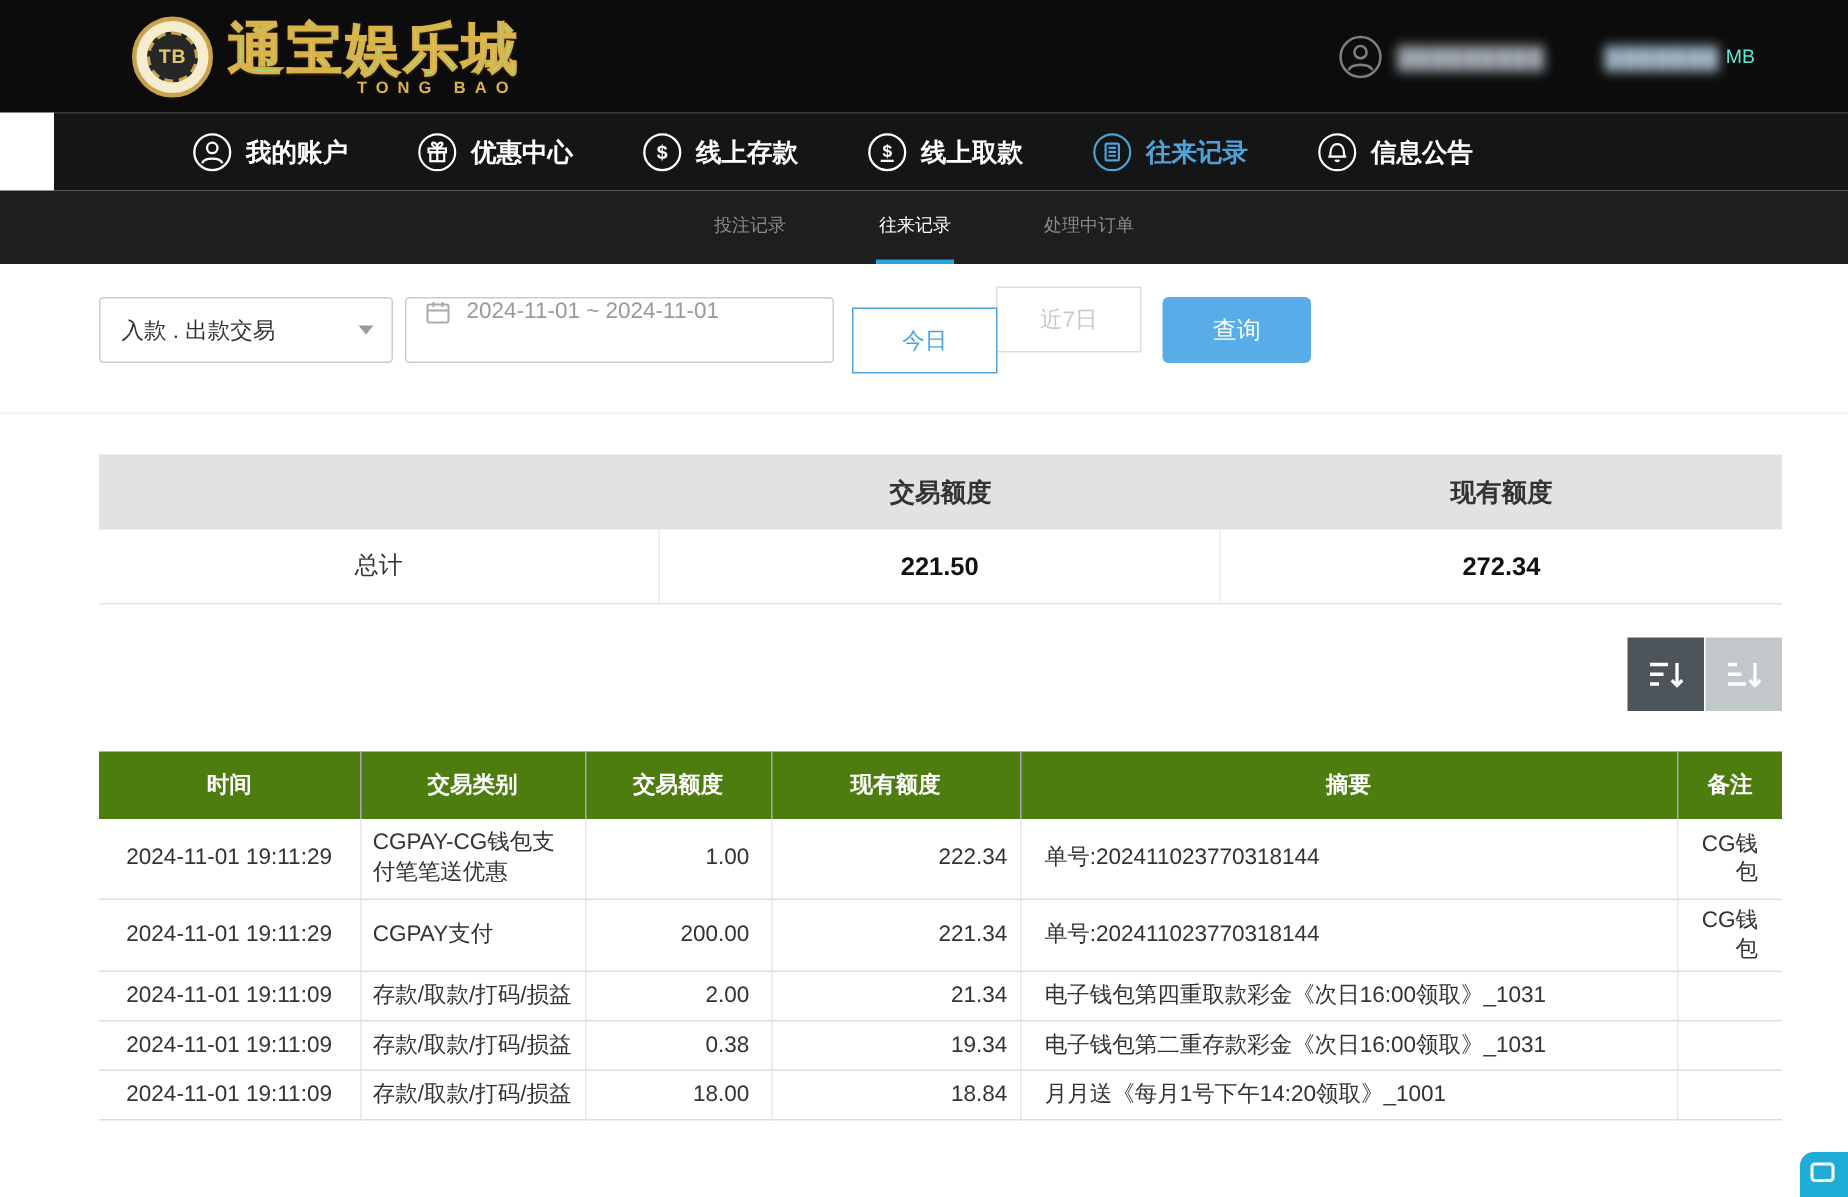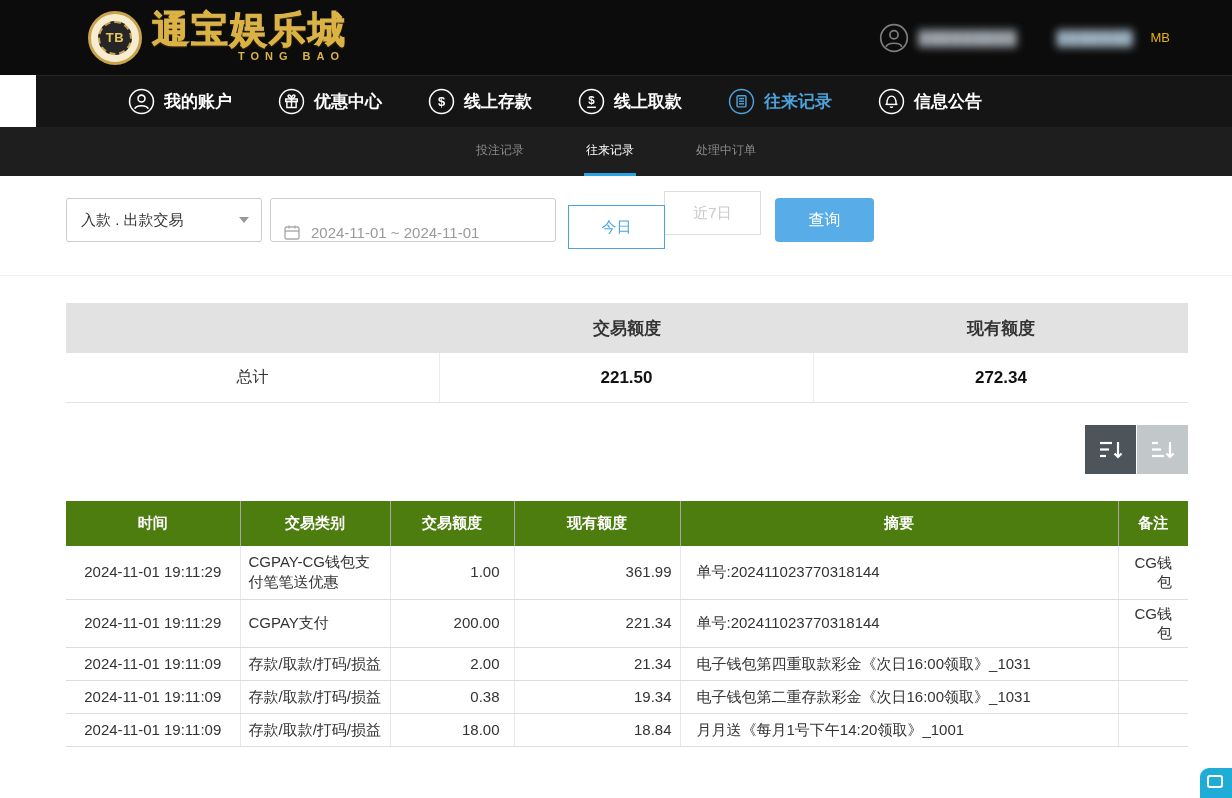--- a/index.html
+++ b/index.html
@@ -2,37 +2,37 @@
 <html><head>
 <meta charset="utf-8">
 <style>
   * { margin:0; padding:0; box-sizing:border-box; }
   body { width:1232px; height:798px; overflow:hidden; background:#fff;
          font-family:"Liberation Sans", sans-serif; }
   .page { position:relative; width:1232px; height:798px; background:#fff; overflow:hidden; }
 
   
   .topbar { height:75px; background:#0c0c0c; display:flex; align-items:center; }
-  .logo { margin-left:88px; display:flex; align-items:flex-start; gap:10px; }
+  .logo { margin-left:88px; display:flex; align-items:flex-end; gap:10px; }
   .chip { width:54px; height:54px; border-radius:50%; background:#f6ecd0;
           border:3px solid #c9a24e; display:flex; align-items:center; justify-content:center; }
   .chip-inner { width:34px; height:34px; border-radius:50%; background:#262626; color:#e4c564;
           border:2px dashed #c9a24e; display:flex; align-items:center; justify-content:center;
           font-size:13px; font-weight:bold; letter-spacing:0.5px; }
-  .logo-text-cn { font-size:37px; font-weight:bold; color:#eab308; line-height:1;
+  .logo-text-cn { font-size:37px; font-weight:bold; color:#86efac; line-height:1;
           -webkit-text-stroke:1px #d9b24a; text-shadow:0 1px 2px #6b4f16; letter-spacing:2px; }
   .logo-text-en { text-align:right; color:#d9b24a; font-size:11px; font-weight:bold;
           letter-spacing:6px; margin-top:2px; padding-right:2px; }
 
   .topbar-right { margin-left:auto; margin-right:62px; display:flex; align-items:center; }
   .avatar-icon { width:30px; height:30px; color:#7d7d7d; }
   .redact { font-size:14px; letter-spacing:1px; user-select:none; }
   .redact-a { color:#a9b1b9; filter:blur(4px); margin-left:10px; }
   .redact-b { color:#a9bfd0; filter:blur(4px); margin-left:40px; }
-  .user-suffix { color:#eab308; font-size:13px; margin-left:4px;padding-left:13px; }
+  .user-suffix { color:#5eead4; font-size:13px; margin-left:4px; }
 
   
   .mainnav { height:52px; background:#151515; border-top:1px solid #262626;
              display:flex; align-items:center; padding-left:92px; gap:46px;margin-left:36px; }
   .nav-item { display:flex; align-items:center; gap:9px; color:#ffffff;
               font-size:17px; font-weight:bold; cursor:pointer; white-space:nowrap; }
   .nav-item svg { width:27px; height:27px; }
   .nav-item.active { color:#4da2d9; }
 
   
@@ -42,21 +42,21 @@
   .subtab.active { color:#fff; border-bottom-color:#2aa3e3; }
 
   
   .filter-row { margin:15px 44px 0 66px; display:flex; align-items:center; }
   .select-box { width:196px; height:44px; border:1px solid #ccc; border-radius:3px;
                 display:flex; align-items:center; justify-content:space-between;
                 padding:0 12px 0 14px; font-size:15px; color:#333; cursor:pointer; background:#fff; }
   .caret { width:0; height:0; border-left:5px solid transparent; border-right:5px solid transparent;
            border-top:6px solid #999; }
   .date-box { margin-left:8px; width:286px; height:44px; border:1px solid #ccc; border-radius:3px;
-              display:flex; align-items:flex-end; gap:10px; padding:0 12px; color:#9a9a9a;
+              display:flex; align-items:flex-start; gap:10px; padding:0 12px; color:#9a9a9a;
               font-size:15px; cursor:pointer; background:#fff; }
   .date-box svg { width:18px; height:18px; color:#aaa; flex:none; }
   .quick-group { margin-left:12px; display:flex; }
   .quick { width:97px; height:44px; background:#fff; border:1px solid #ddd; font-size:15px;
            color:#c9c9c9; display:flex; align-items:center; justify-content:center; cursor:pointer; }
   .quick + .quick { margin-left:-1px; }
   .quick.active { color:#4aa3df; border-color:#4aa3df; position:relative; z-index:2;margin-top:14px; }
   .search-btn { margin-left:14px; width:99px; height:44px; background:#58ade9; color:#fff;
                 font-size:16px; border-radius:4px; display:flex; align-items:center;
                 justify-content:center; cursor:pointer; border:none; }
@@ -269,21 +269,21 @@
         <th>现有额度</th>
         <th>摘要</th>
         <th>备注</th>
       </tr>
     </thead>
     <tbody>
       <tr>
         <td class="c-time">2024-11-01 19:11:29</td>
         <td class="c-type">CGPAY-CG钱包支付笔笔送优惠</td>
         <td class="c-amount">1.00</td>
-        <td class="c-balance">361.99</td>
+        <td class="c-balance">222.34</td>
         <td class="c-summary">单号:202411023770318144</td>
         <td class="c-note">CG钱包</td>
       </tr>
       <tr>
         <td class="c-time">2024-11-01 19:11:29</td>
         <td class="c-type">CGPAY支付</td>
         <td class="c-amount">200.00</td>
         <td class="c-balance">221.34</td>
         <td class="c-summary">单号:202411023770318144</td>
         <td class="c-note">CG钱包</td>

